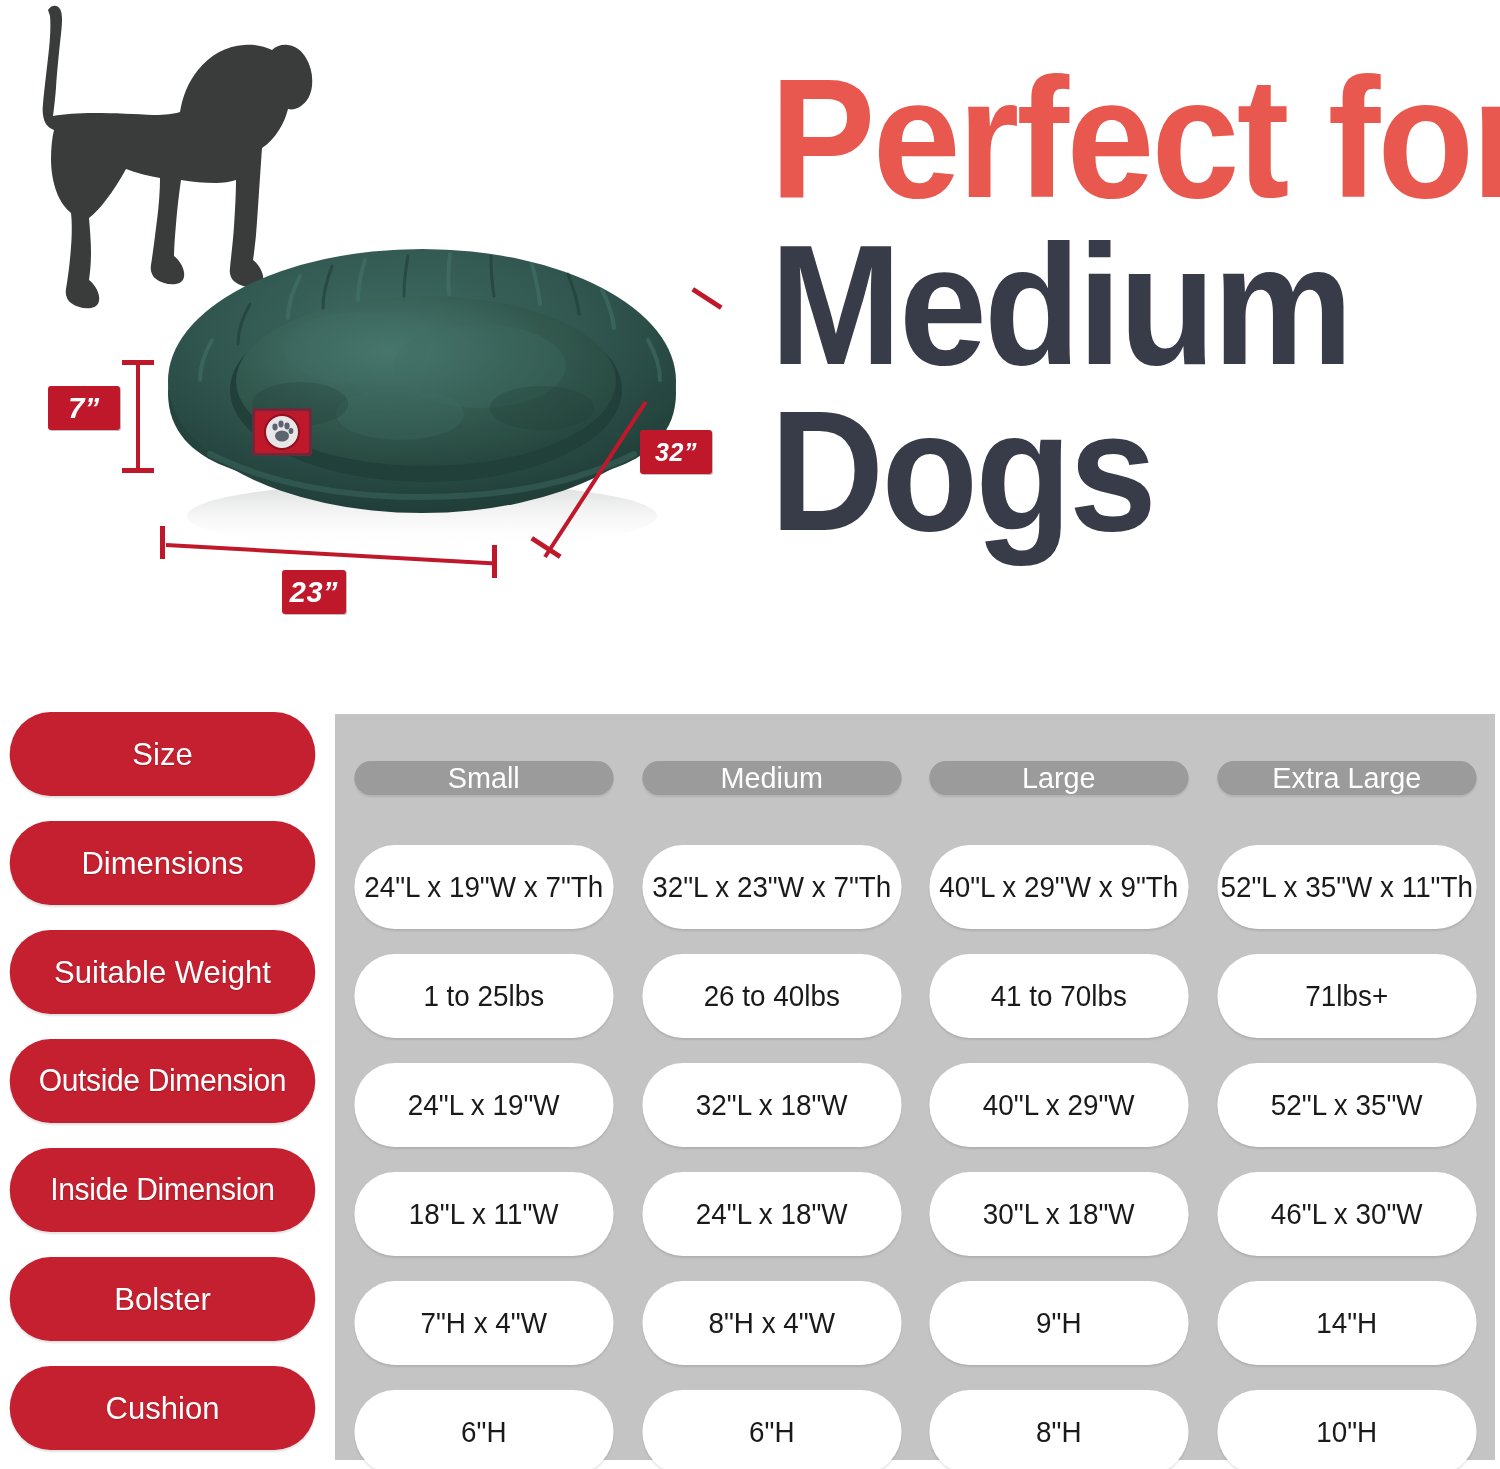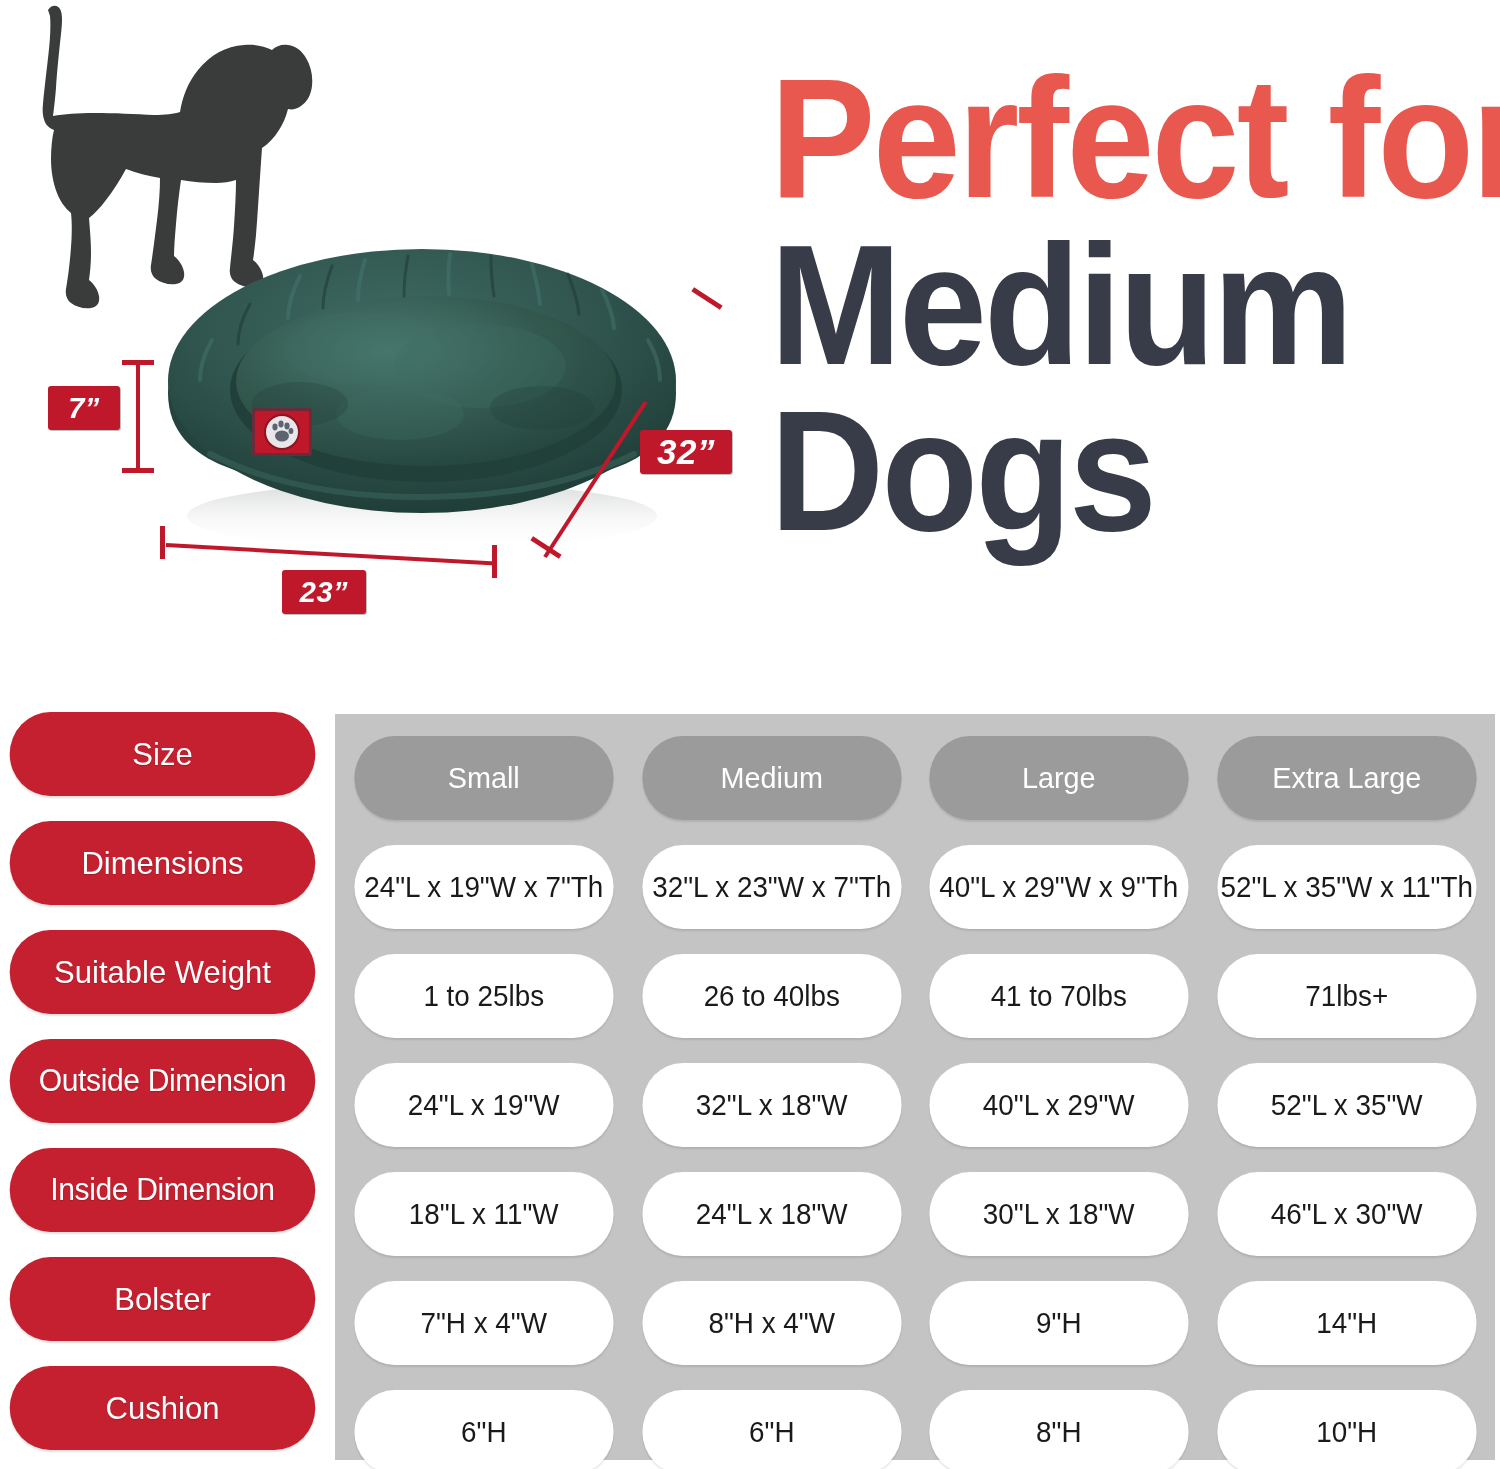--- a/index.html
+++ b/index.html
@@ -23,22 +23,22 @@
     background:#C0182B;
     color:#ffffff;
     font-weight:bold;
     font-style:italic;
     letter-spacing:.5px;
     display:flex;align-items:center;justify-content:center;
     border-radius:3px;
     box-shadow:1px 1px 0 rgba(0,0,0,.25);
   }
   #badge-7{left:48px;top:386px;width:72px;height:44px;font-size:29px;}
-  #badge-32{left:640px;top:430px;width:92px;height:44px;font-size:35px;}
-  #badge-23{left:282px;top:570px;width:84px;height:44px;font-size:29px;font-style:italic;}
+  #badge-32{left:640px;top:430px;width:72px;height:44px;font-size:25px;}
+  #badge-23{left:282px;top:570px;width:64px;height:44px;font-size:29px;font-style:italic;}
 
   .dim-line{position:absolute;background:#C0182B;}
 
   
   #line-7-v{left:136px;top:360px;width:4px;height:113px;}
   #line-7-topcap{left:122px;top:360px;width:32px;height:5px;}
   #line-7-botcap{left:122px;top:468px;width:32px;height:5px;}
 
   
   #line-23{left:166px;top:543px;width:330px;height:4px;transform:rotate(3.2deg);transform-origin:left center;}
@@ -91,21 +91,21 @@
     position:absolute;left:335px;top:14px;width:1160px;height:746px;
     background:#C4C4C4;
   }
   .value-row{
     display:flex;
     height:84px;
     margin-bottom:25px;
     padding:0 14px;
     gap:18px;
   }
-  .value-row:first-child{margin-top:22px;}
+  .value-row:first-child{margin-top:22px;align-items:center;}
   .cell{
     flex:1;
     border-radius:60px;
     display:flex;align-items:center;justify-content:center;
     font-size:29px;
     color:#1a1a1a;
     transform:scaleX(.96);
     white-space:nowrap;
   }
   .cell.head{

